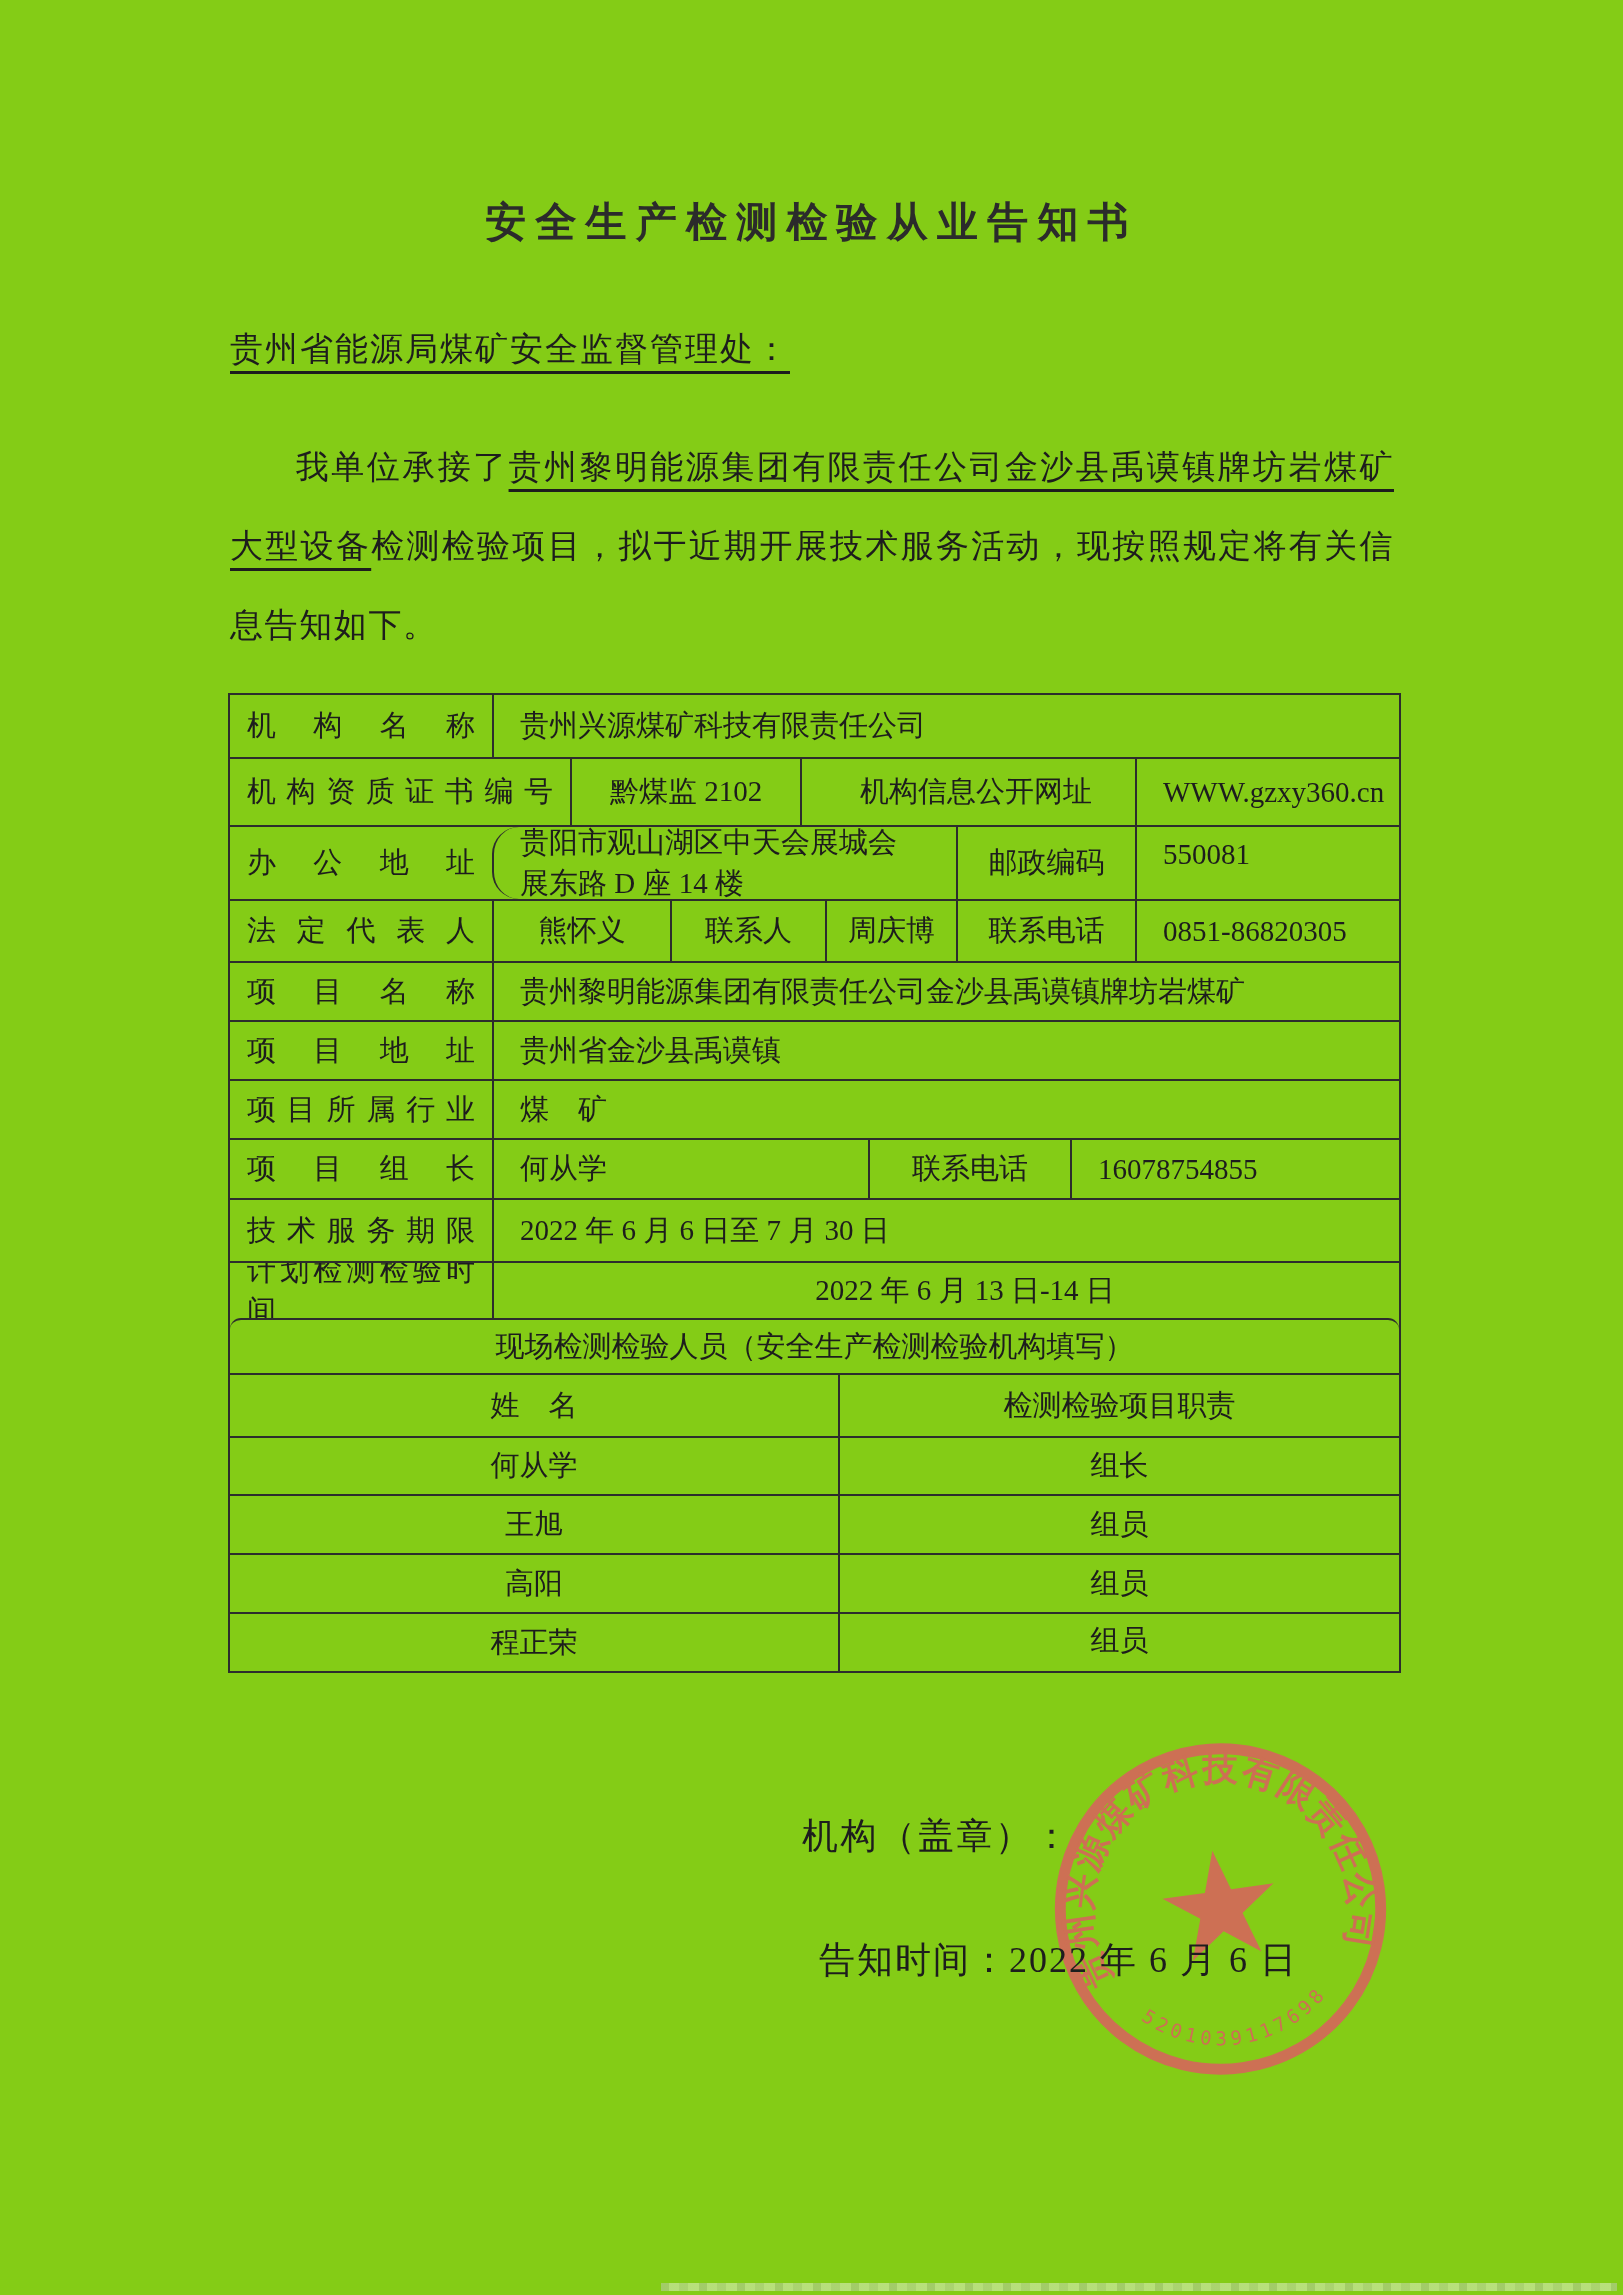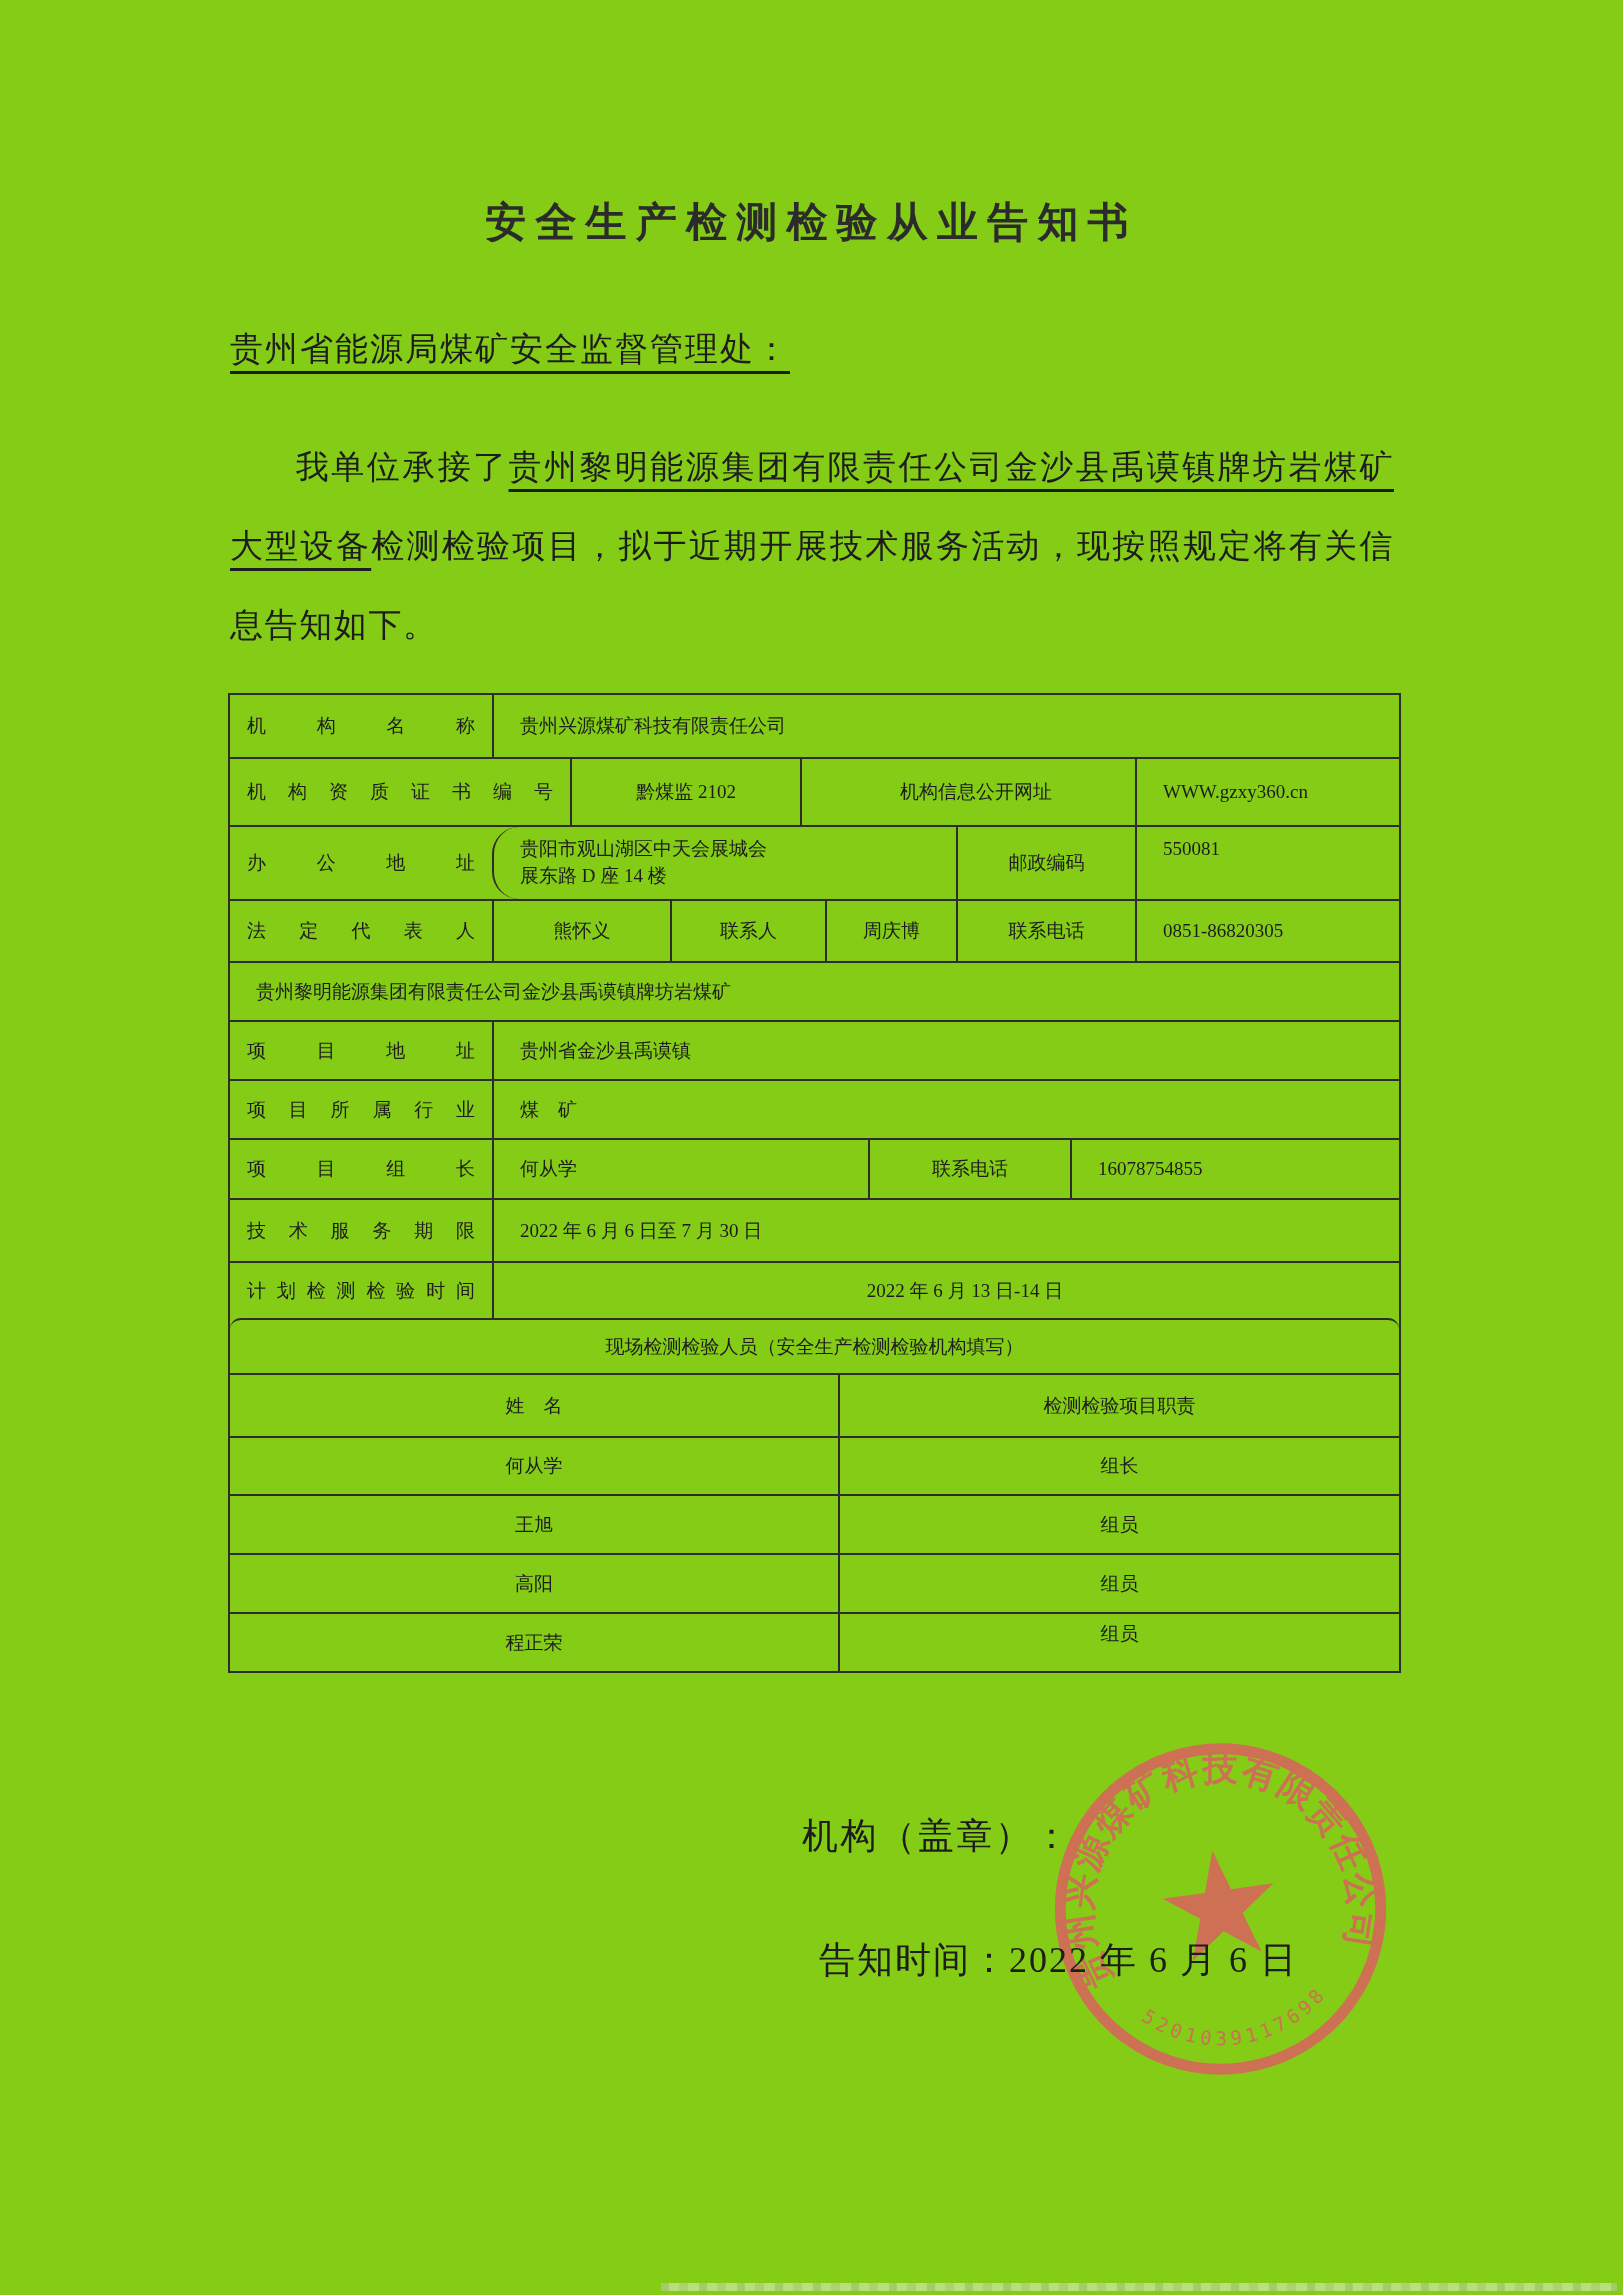--- a/index.html
+++ b/index.html
@@ -17,21 +17,21 @@
   }
   .paragraph{
     position:absolute;top:428px;left:230px;width:1164px;
     font-size:33px;line-height:79px;letter-spacing:1.6px;text-align:justify;
   }
   .paragraph .indent{display:inline-block;width:65px;}
   .u{text-decoration:underline;text-decoration-thickness:2.6px;text-underline-offset:10.5px;}
 
   .doc-table{
     position:absolute;top:693px;left:228px;width:1173px;box-sizing:border-box;
-    border:2.6px solid #2d2d2d;font-size:19px;z-index:2;
+    border:2.6px solid #2d2d2d;font-size:29px;z-index:2;
   }
   .tr{display:flex;box-sizing:border-box;border-top:2.6px solid #2d2d2d;}
   .tr:first-child{border-top:none;}
   .td{box-sizing:border-box;border-left:2px solid #2d2d2d;display:flex;align-items:center;overflow:hidden;}
   .td:first-child{border-left:none;}
   .lbl{padding:0 17px;}
   .dist{display:block;width:100%;text-align:justify;text-align-last:justify;}
   .ctr{justify-content:center;}
   .padL{padding-left:26px;}
   .padL2{padding-left:37px;justify-content:center;}
@@ -116,20 +116,23 @@
         </div>
       <div class="td ctr" style="width:179px;">
           <span>联系电话</span>
         </div>
       <div class="td grow padL">
           <span>0851-86820305</span>
         </div>
     </div>
 
     <div class="tr" style="height:59px;">
+      <div class="td lbl" style="width:262px;">
+          <span class="dist">项目名称</span>
+        </div>
       <div class="td grow padL">
           <span>贵州黎明能源集团有限责任公司金沙县禹谟镇牌坊岩煤矿</span>
         </div>
     </div>
 
     <div class="tr" style="height:59px;">
       <div class="td lbl" style="width:262px;">
           <span class="dist">项目地址</span>
         </div>
       <div class="td grow padL">

